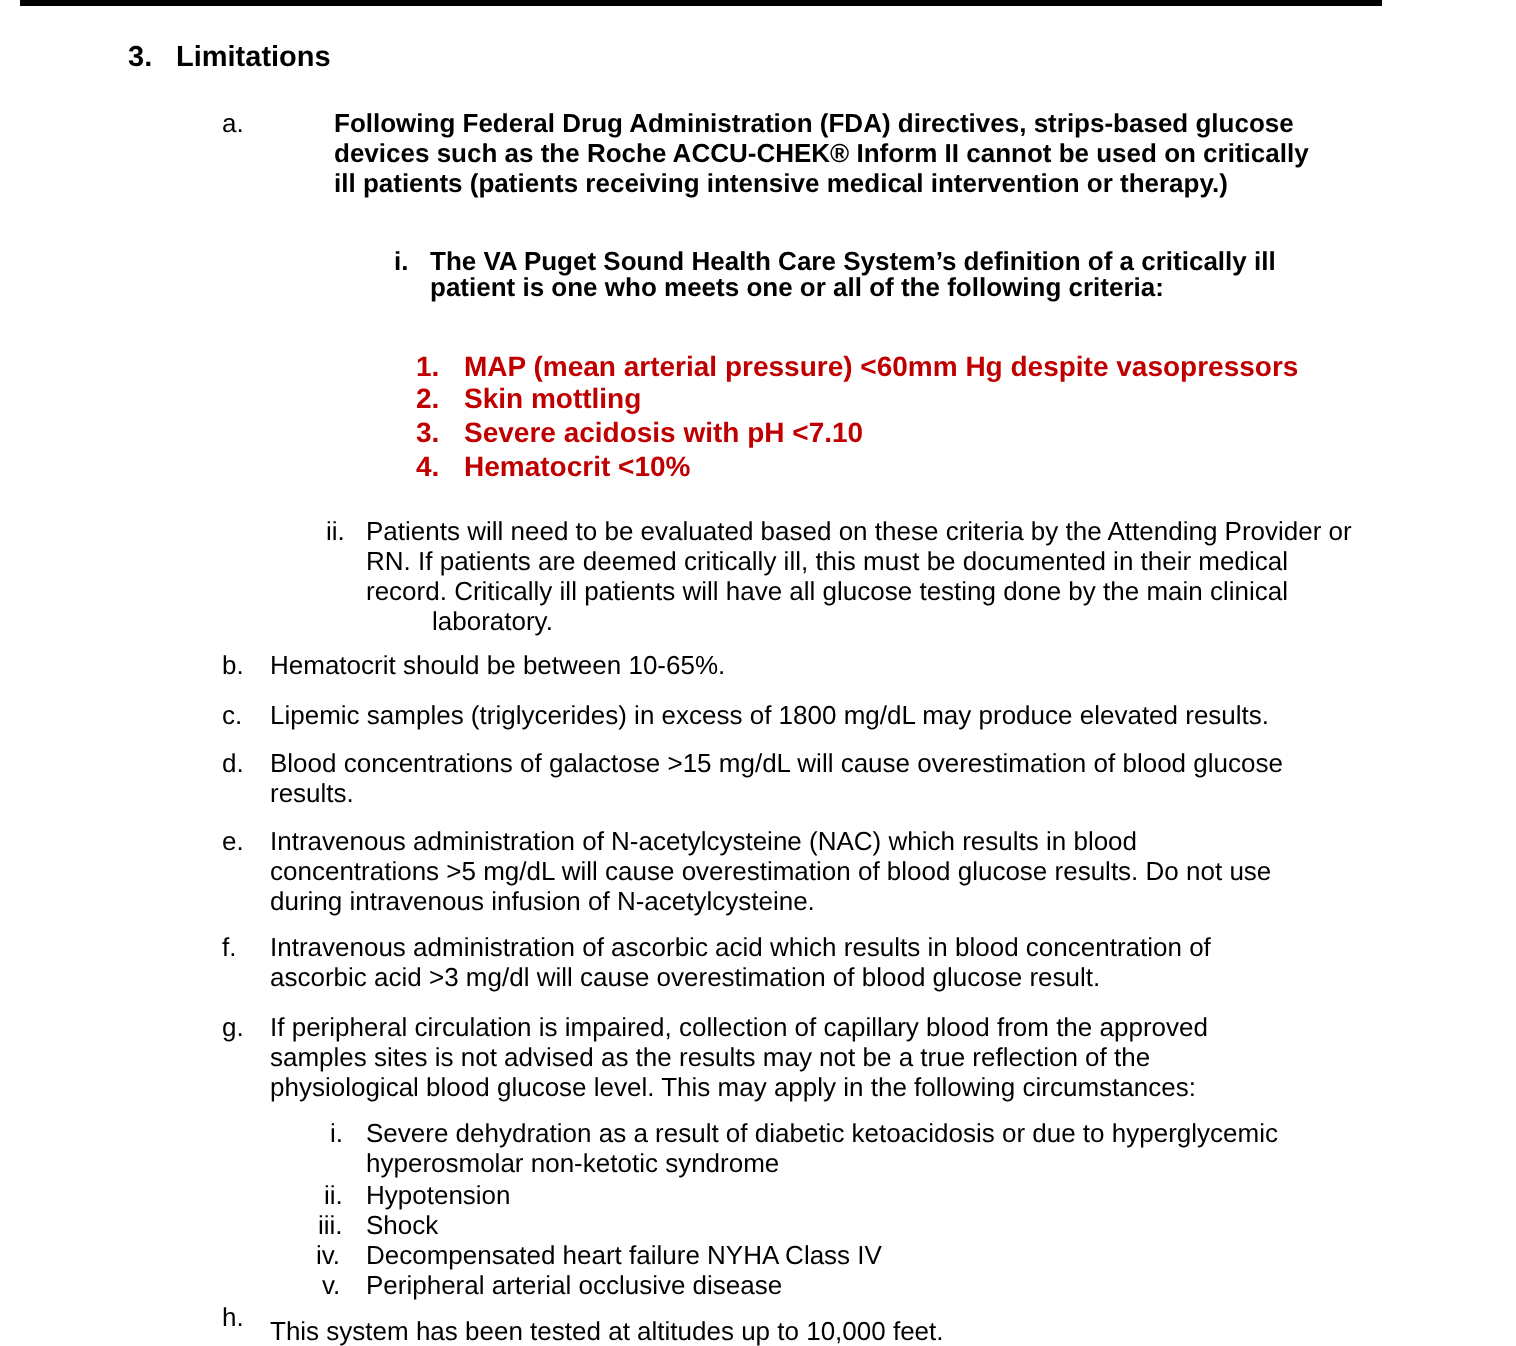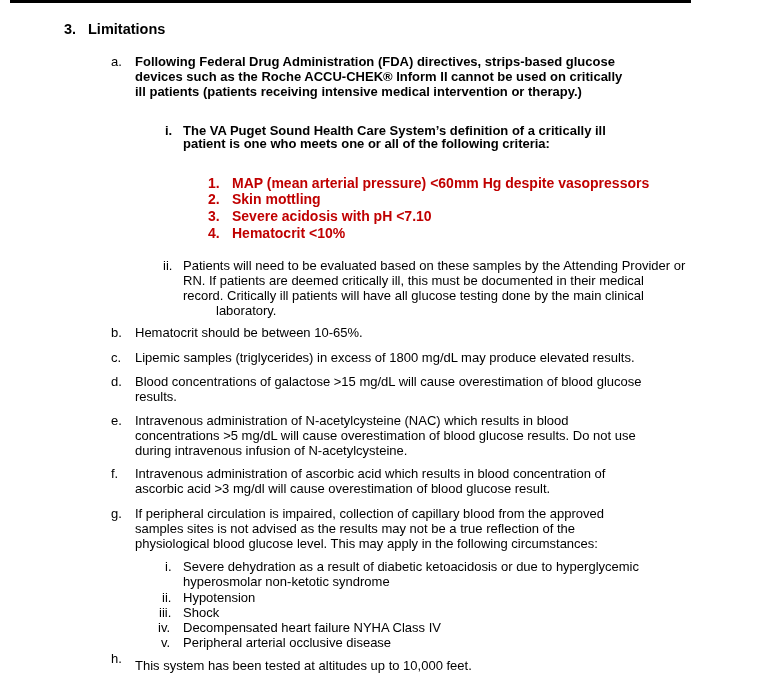--- a/index.html
+++ b/index.html
@@ -1,20 +1,20 @@
 <!DOCTYPE html>
 <html><head>
   <meta charset="utf-8">
   <style>
     html, body { margin:0; padding:0; background:#ffffff; }
     body { width:758px; height:673px; position:relative; overflow:hidden;
            font-family:"Liberation Sans", sans-serif; color:#000; }
     .topbar { position:absolute; left:10px; top:0; width:681px; height:3px; background:#000; }
     .line { position:absolute; white-space:nowrap; font-size:13px; line-height:15px; }
-    .bold { font-weight:bold; }
+    .bold { font-weight:bold;margin-left:32px; }
     .h3 { font-size:14.5px; font-weight:bold; }
     .red { color:#C00000; font-weight:bold; font-size:14px; line-height:17px; }
     .marker { position:absolute; white-space:nowrap; }
     .txt { position:absolute; white-space:nowrap; }
   </style>
 </head>
 <body>
 
 <div class="topbar"></div>
 
@@ -40,21 +40,21 @@
   <div class="marker red" style="left:208px; top:191px;">2.</div>
   <div class="txt red" style="left:232px; top:191px;">Skin mottling</div>
   <div class="marker red" style="left:208px; top:208px;">3.</div>
   <div class="txt red" style="left:232px; top:208px;">Severe acidosis with pH &lt;7.10</div>
   <div class="marker red" style="left:208px; top:225px;">4.</div>
   <div class="txt red" style="left:232px; top:225px;">Hematocrit &lt;10%</div>
 </div>
 
 <div>
   <div class="marker line" style="left:163px; top:258px;">ii.</div>
-  <div class="txt line" style="left:183px; top:258px;">Patients will need to be evaluated based on these samples by the Attending Provider or</div>
+  <div class="txt line" style="left:183px; top:258px;">Patients will need to be evaluated based on these criteria by the Attending Provider or</div>
   <div class="txt line" style="left:183px; top:273px;">RN.  If patients are deemed critically ill, this must be documented in their medical</div>
   <div class="txt line" style="left:183px; top:288px;">record.  Critically ill patients will have all glucose testing done by the main clinical</div>
   <div class="txt line" style="left:183px; top:303px;margin-left:33px;">laboratory.</div>
 </div>
 
 <div>
   <div class="marker line" style="left:111px; top:325px;">b.</div>
   <div class="txt line" style="left:135px; top:325px;">Hematocrit should be between 10-65%.</div>
 </div>
 

